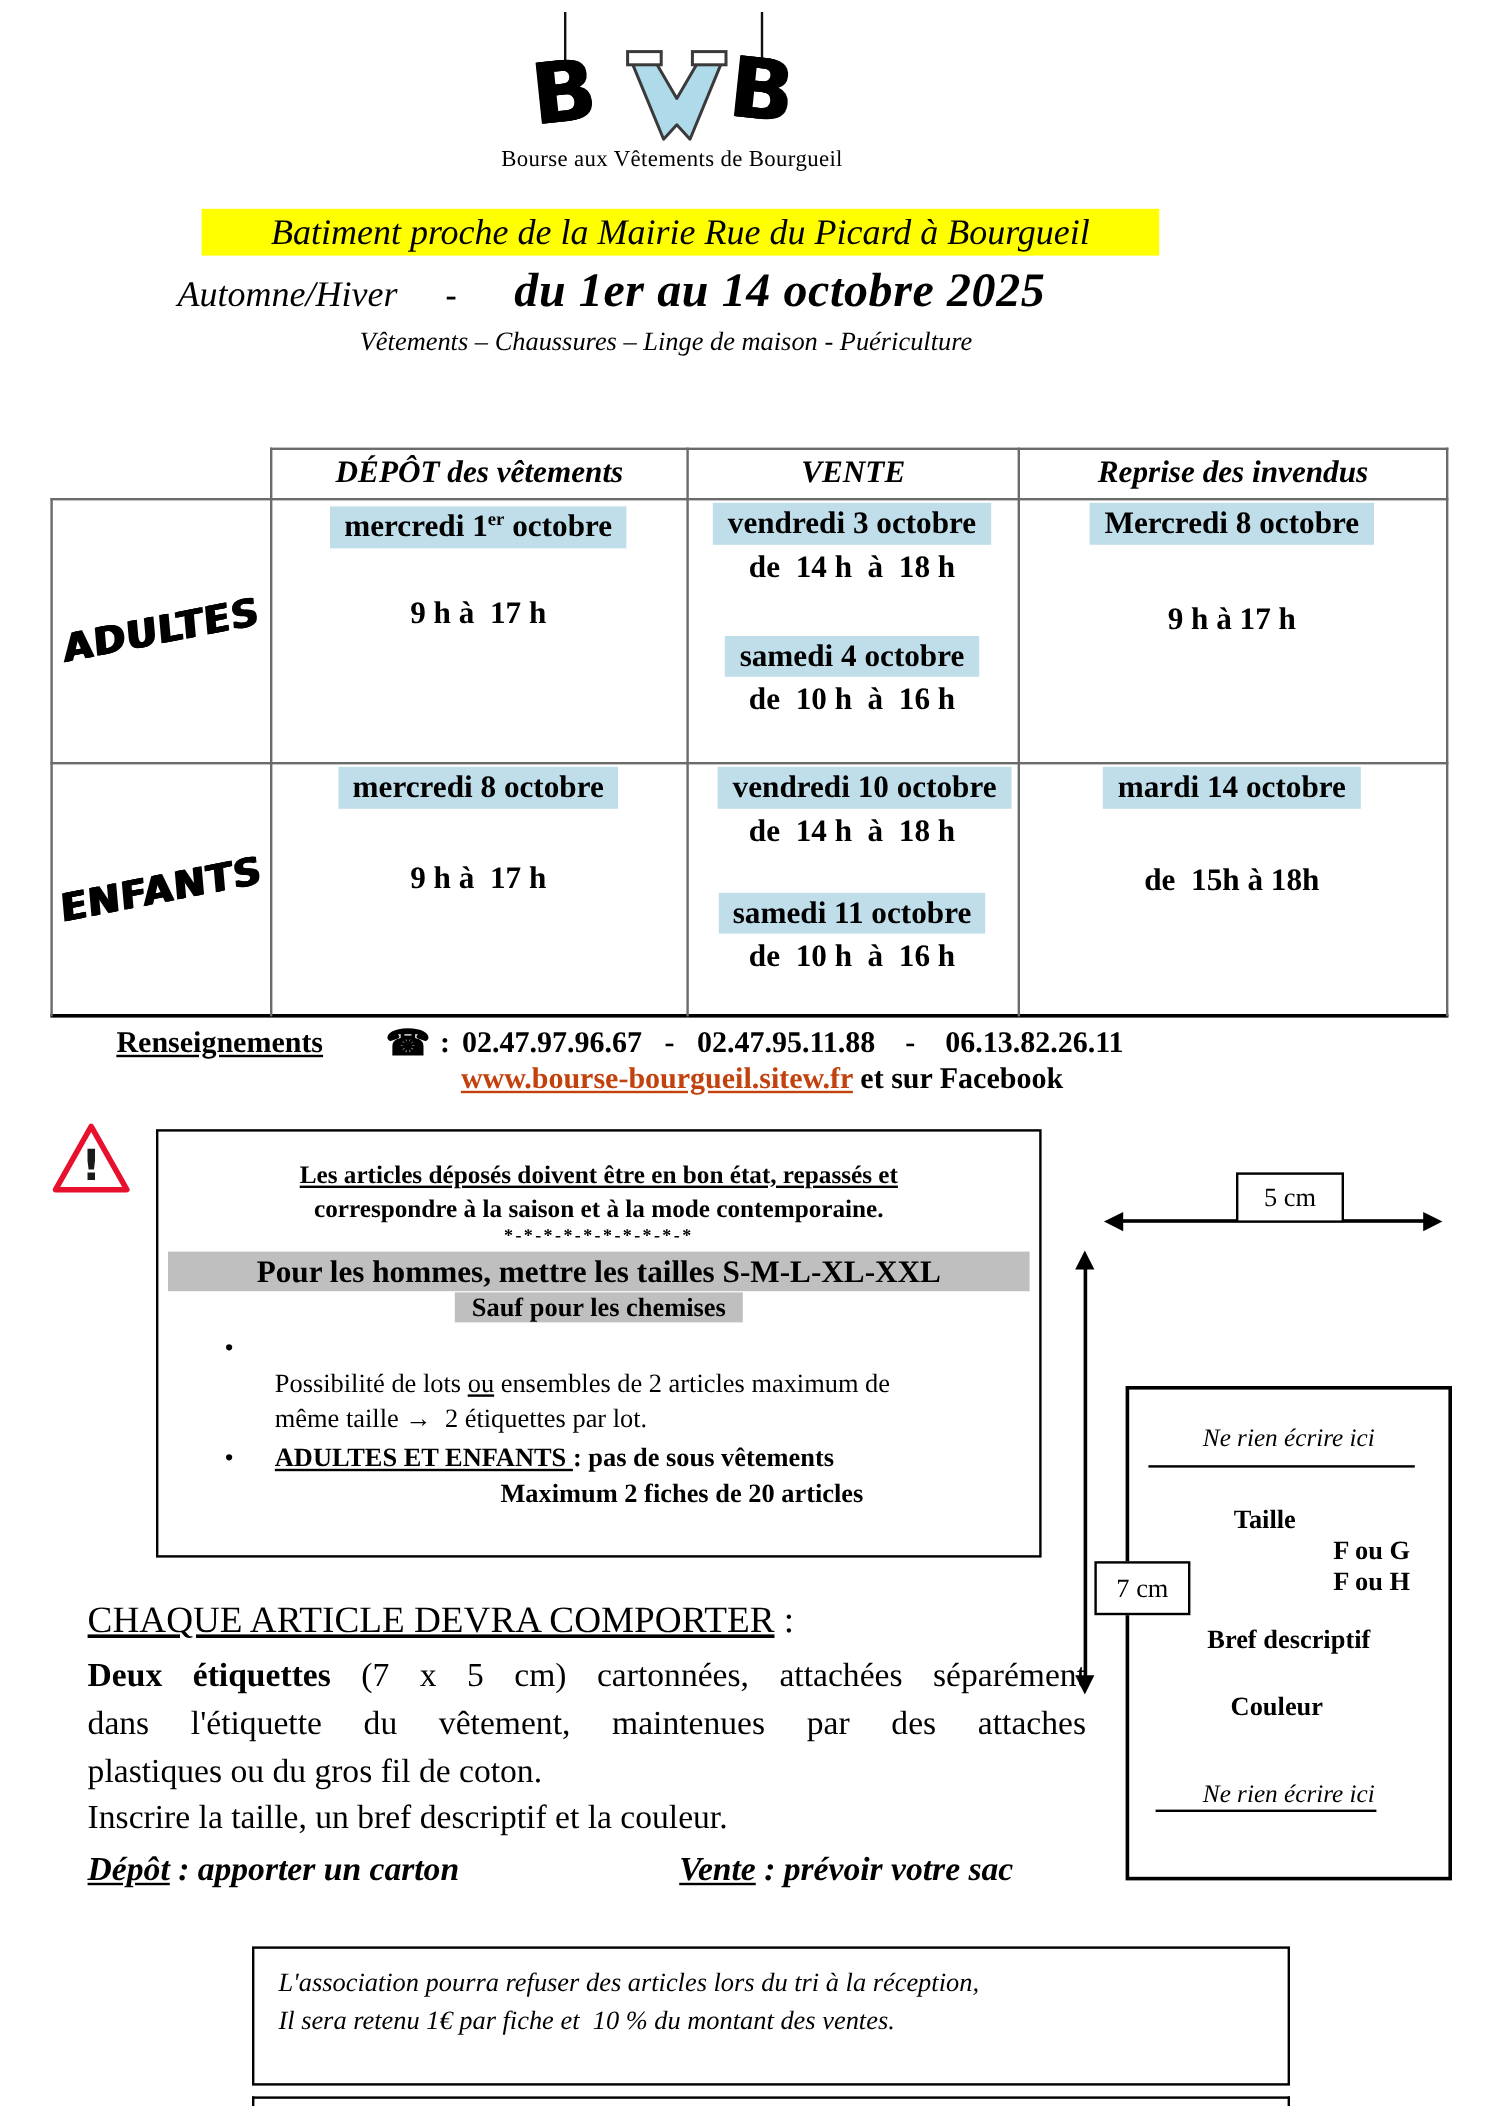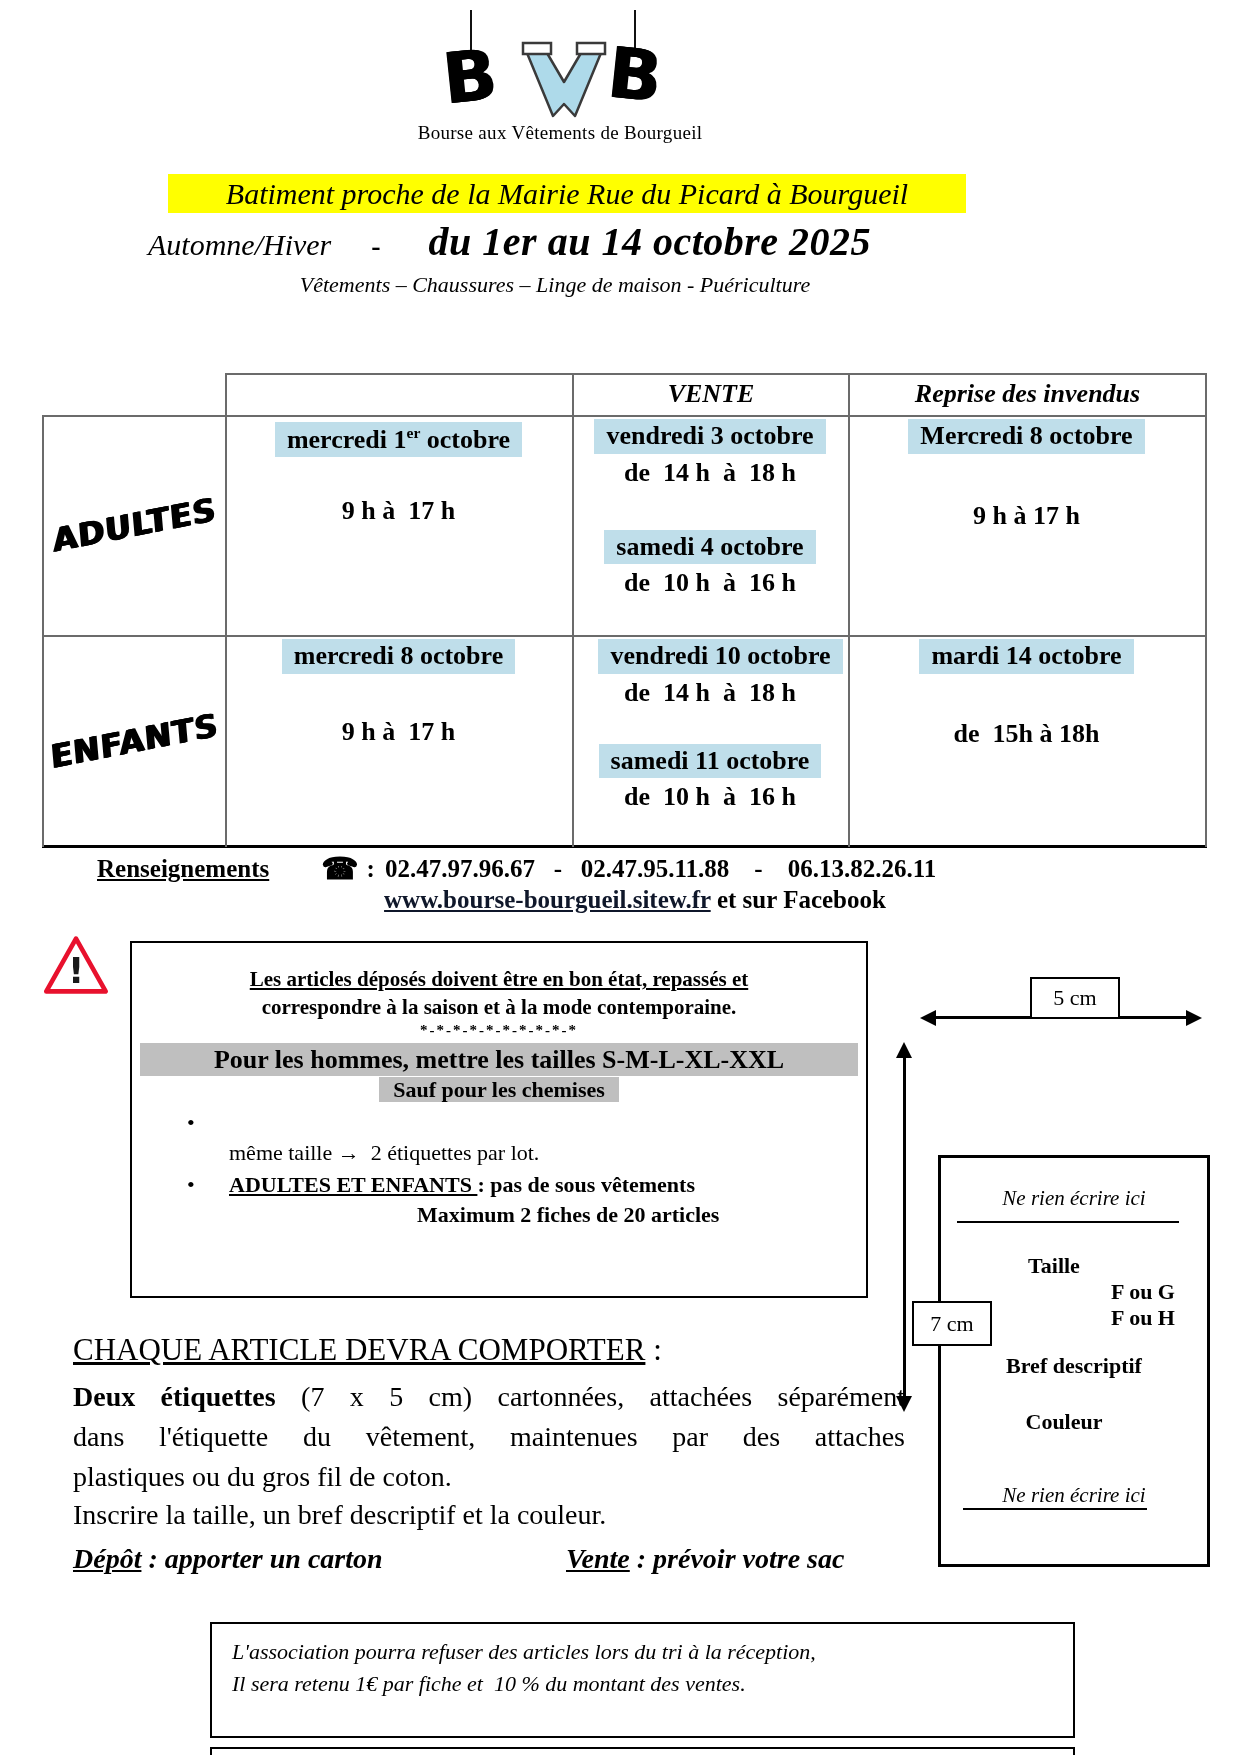--- a/index.html
+++ b/index.html
@@ -33,21 +33,21 @@
             font-weight:bold;font-size:32px;letter-spacing:1px;
             transform:rotate(-11deg) skewX(-6deg);
             text-shadow:1px 0 0 #000,-1px 0 0 #000;}
   sup{font-size:60%;}
   
   .contact-row{position:absolute;display:flex;align-items:baseline;font-weight:bold;font-size:25px;}
   .contact-label{text-decoration:underline;}
   .phone-glyph{font-size:30px;margin-left:52px;margin-right:8px;position:relative;top:2px;}
   .phones{white-space:pre;margin-left:10px;}
   .url-line{position:absolute;text-align:center;font-weight:bold;font-size:25px;}
-  .url{color:#0f172a;text-decoration:underline;}
+  .url{color:#c2410c;text-decoration:underline;}
   
   .rules-box{position:absolute;left:130px;top:941px;width:738px;height:357px;
              border:2px solid #000;box-sizing:border-box;}
   .rb-center{text-align:center;font-weight:bold;font-size:21px;line-height:1.35;}
   .rb-divider{text-align:center;font-weight:bold;font-size:15px;letter-spacing:2px;}
   .rb-gray-main{margin:4px 8px 0 8px;background:#bfbfbf;text-align:center;
                 font-weight:bold;font-size:26px;line-height:1.3;}
   .rb-gray-sub{text-align:center;margin-top:0;}
   .rb-gray-sub span{background:#bfbfbf;font-weight:bold;font-size:22px;padding:0 14px;line-height:1.3;}
   .rb-bullet{display:flex;font-size:22px;margin-left:55px;margin-top:4px;line-height:1.3;}
@@ -115,20 +115,21 @@
   <div class="tline" style="left:225px;top:373px;width:982px;height:2px;"></div>
   <div class="tline" style="left:42px;top:415px;width:1165px;height:2px;"></div>
   <div class="tline" style="left:42px;top:635px;width:1165px;height:2px;"></div>
   <div class="tline-bottom" style="left:42px;top:845px;width:1165px;height:3px;"></div>
   <div class="tline" style="left:42px;top:415px;width:2px;height:432px;"></div>
   <div class="tline" style="left:225px;top:373px;width:2px;height:474px;"></div>
   <div class="tline" style="left:572px;top:373px;width:2px;height:474px;"></div>
   <div class="tline" style="left:848px;top:373px;width:2px;height:474px;"></div>
   <div class="tline" style="left:1205px;top:373px;width:2px;height:474px;"></div>
 
+  <div class="thead" style="left:227px;width:345px;">DÉPÔT des vêtements</div>
   <div class="thead" style="left:574px;width:274px;">VENTE</div>
   <div class="thead" style="left:850px;width:355px;">Reprise des invendus</div>
 
   <div class="rowlabel" style="top:417px;height:216px;">ADULTES</div>
 
   <div class="tcell" style="left:227px;top:417px;width:343px;">
     <span class="date" style="margin-top:5px;"><span>mercredi 1</span><sup>er</sup><span style="white-space:pre;"> octobre</span></span>
     <span class="hours" style="margin-top:38px;">9 h à  17 h</span>
   </div>
 
@@ -182,20 +183,21 @@
     <div class="rb-center" style="margin-top:22px;text-decoration:underline;">Les articles déposés doivent être en bon état, repassés et</div>
     <div class="rb-center">correspondre à la saison et à la mode contemporaine.</div>
     <div class="rb-divider">*-*-*-*-*-*-*-*-*-*</div>
     <div class="rb-gray-main">Pour les hommes, mettre les tailles S-M-L-XL-XXL</div>
     <div class="rb-gray-sub">
       <span>Sauf pour les chemises</span>
     </div>
     <div class="rb-bullet">
       <span class="dot">•</span>
     </div>
+    <div class="rb-detail"><span>Possibilité de lots </span><span class="u">ou</span><span> ensembles de 2 articles maximum de</span></div>
     <div class="rb-detail" style="white-space:pre;">même taille →  2 étiquettes par lot.</div>
     <div class="rb-bullet">
       <span class="dot">•</span>
       <span class="b"><span class="u">ADULTES ET ENFANTS </span><span>: pas de sous vêtements</span></span>
     </div>
     <div class="rb-max">Maximum 2 fiches de 20 articles</div>
   </div>
 
   <div class="dim-box" style="left:1030px;top:977px;width:90px;height:42px;">5 cm</div>
   <div class="hline" style="left:928px;top:1016px;width:264px;"></div>

